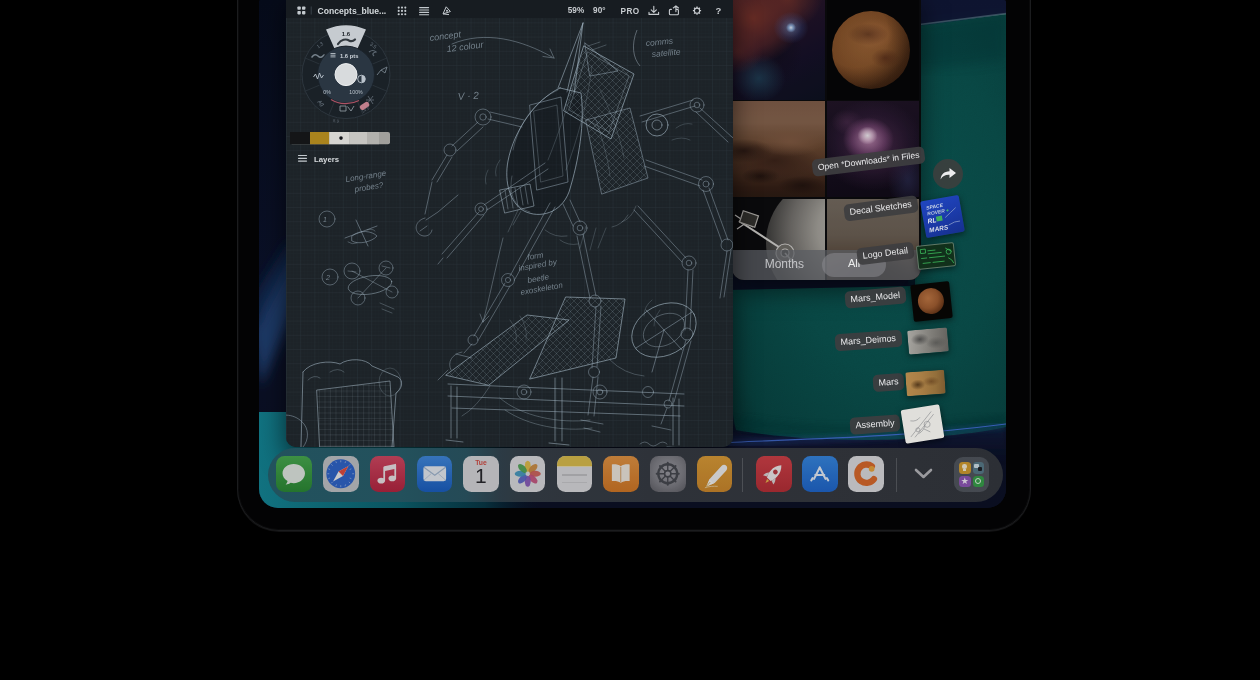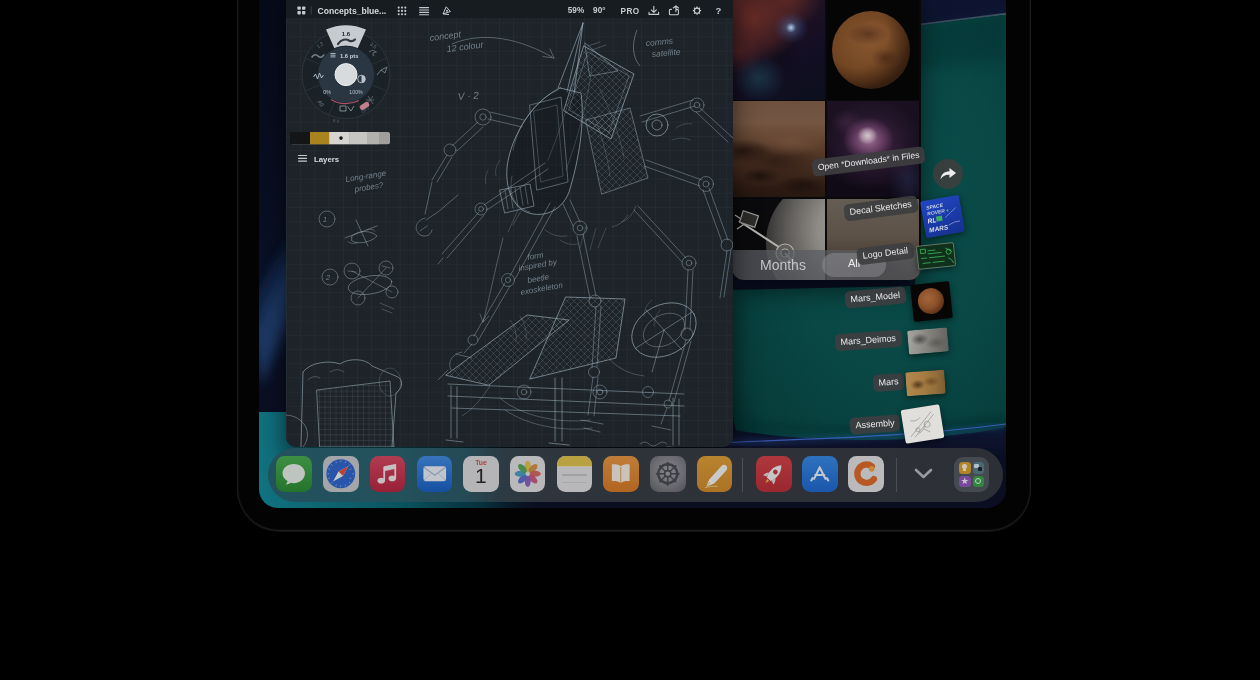--- a/index.html
+++ b/index.html
@@ -134,21 +134,21 @@
         </svg>
       </div>
 
       <div class="abs" style="left:94.5px;top:207px;width:92px;height:81px;background:
         radial-gradient(50px 24px at 45% 88%, rgba(35,28,22,.9), rgba(35,28,22,0) 80%),
         linear-gradient(180deg,#786e62 0%, #6e6255 45%, #5a4a3b 75%, #342920 100%);"></div>
       <div class="abs" style="left:0;top:0;width:188.5px;height:288px;background:rgba(5,7,10,.17);"></div>
 
       <div class="abs" style="left:0;top:258px;width:188.5px;height:30px;background:rgba(90,92,97,.75);"></div>
       <div class="abs" style="left:90px;top:261px;width:64px;height:24px;border-radius:12px;background:rgba(138,139,143,.55);"></div>
-      <div class="abs" style="left:28px;top:265px;width:44px;text-align:left;font-size:14px;color:#c3c4c7;">Months</div>
+      <div class="abs" style="left:28px;top:265px;width:44px;text-align:right;font-size:12px;color:#c3c4c7;">Months</div>
       <div class="abs" style="left:100px;top:265px;width:44px;text-align:center;font-size:11px;color:#eceded;">All</div>
     </div>
 
     <div id="concepts" class="abs" style="left:27px;top:-6px;width:447px;height:453px;border-radius:4px 4px 10px 10px;overflow:hidden;background:#1d2328;box-shadow:0 10px 26px rgba(0,0,0,.6);">
       <svg width="447" height="453" viewBox="0 0 447 453">
         <defs>
           <pattern id="grid14" width="14.2" height="14.2" patternUnits="userSpaceOnUse">
             <path d="M14.2,0 L0,0 0,14.2" fill="none" stroke="#7fa4bd" stroke-opacity="0.085" stroke-width="1"></path>
           </pattern>
           <pattern id="grid35" width="3.55" height="3.55" patternUnits="userSpaceOnUse">

